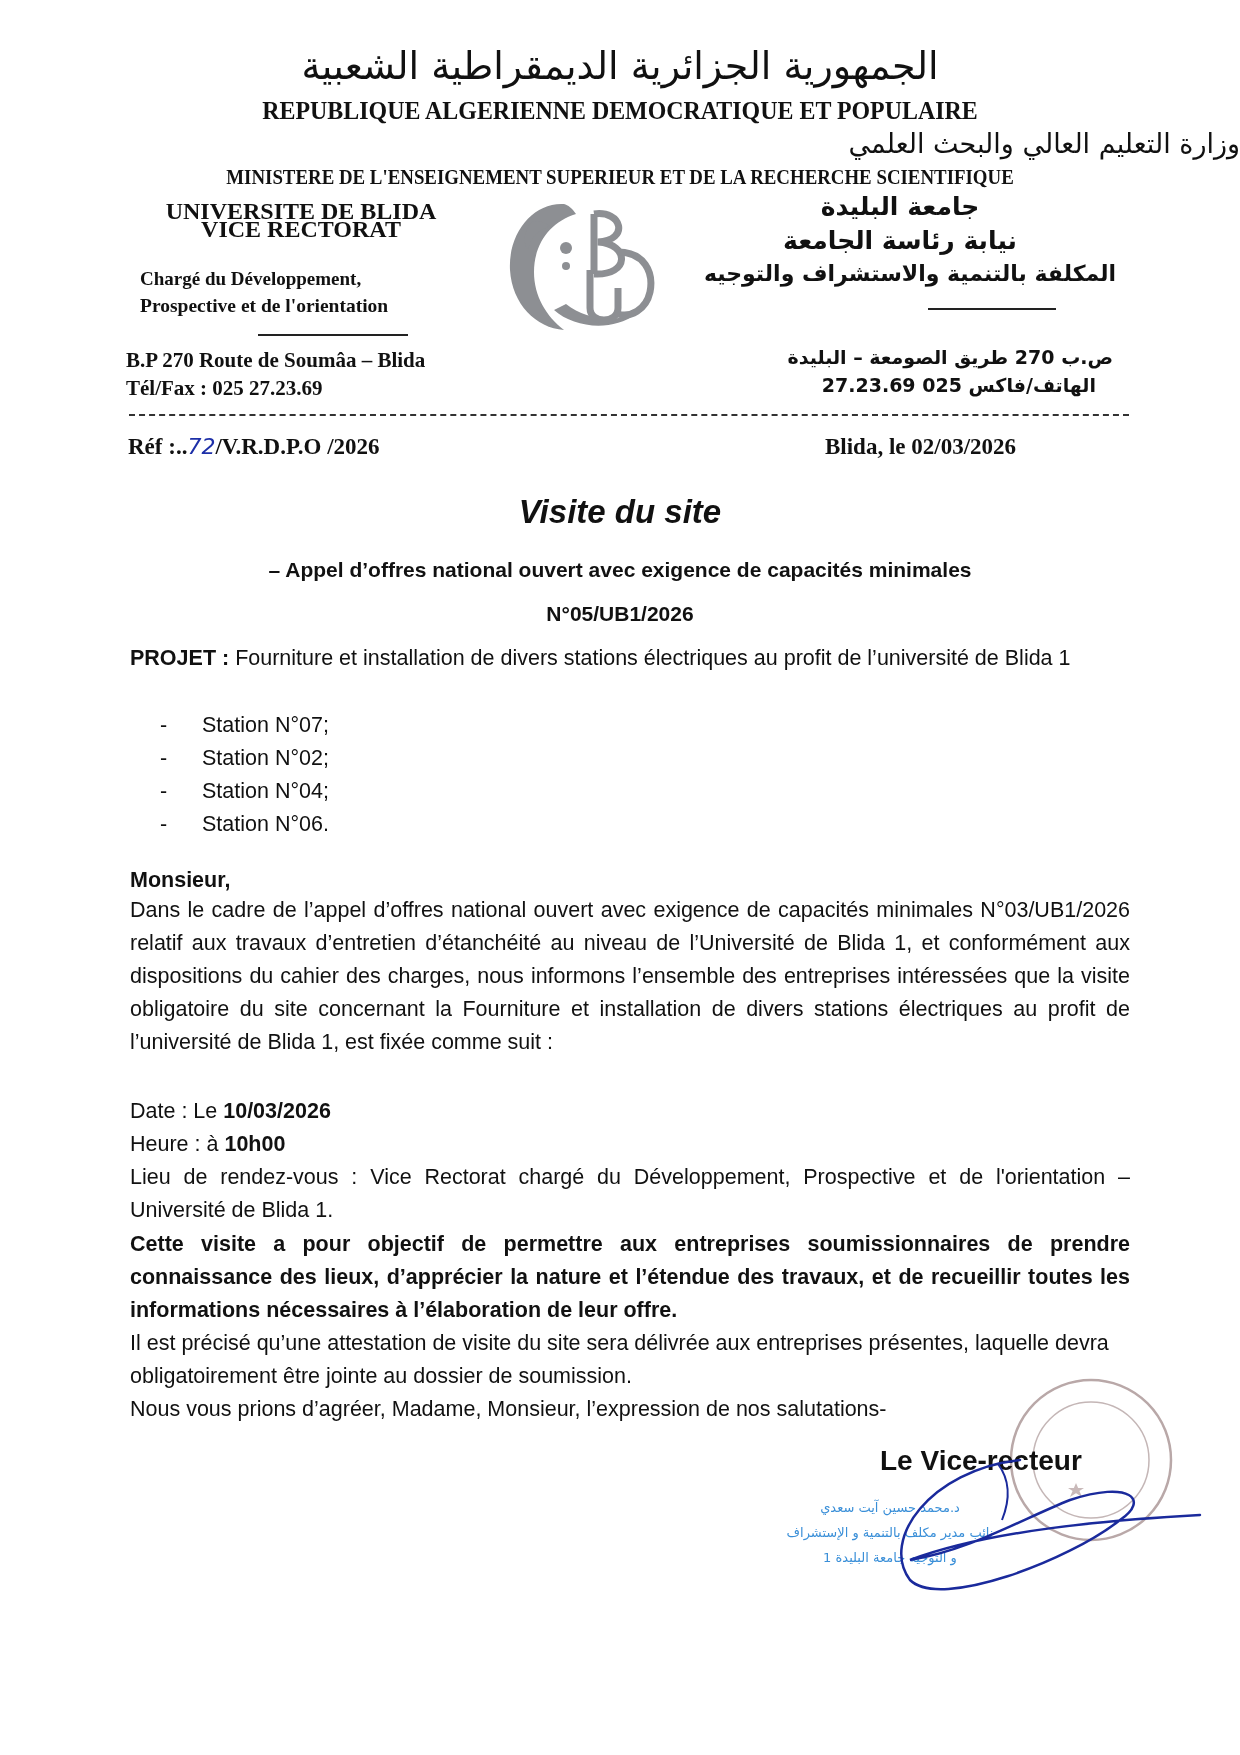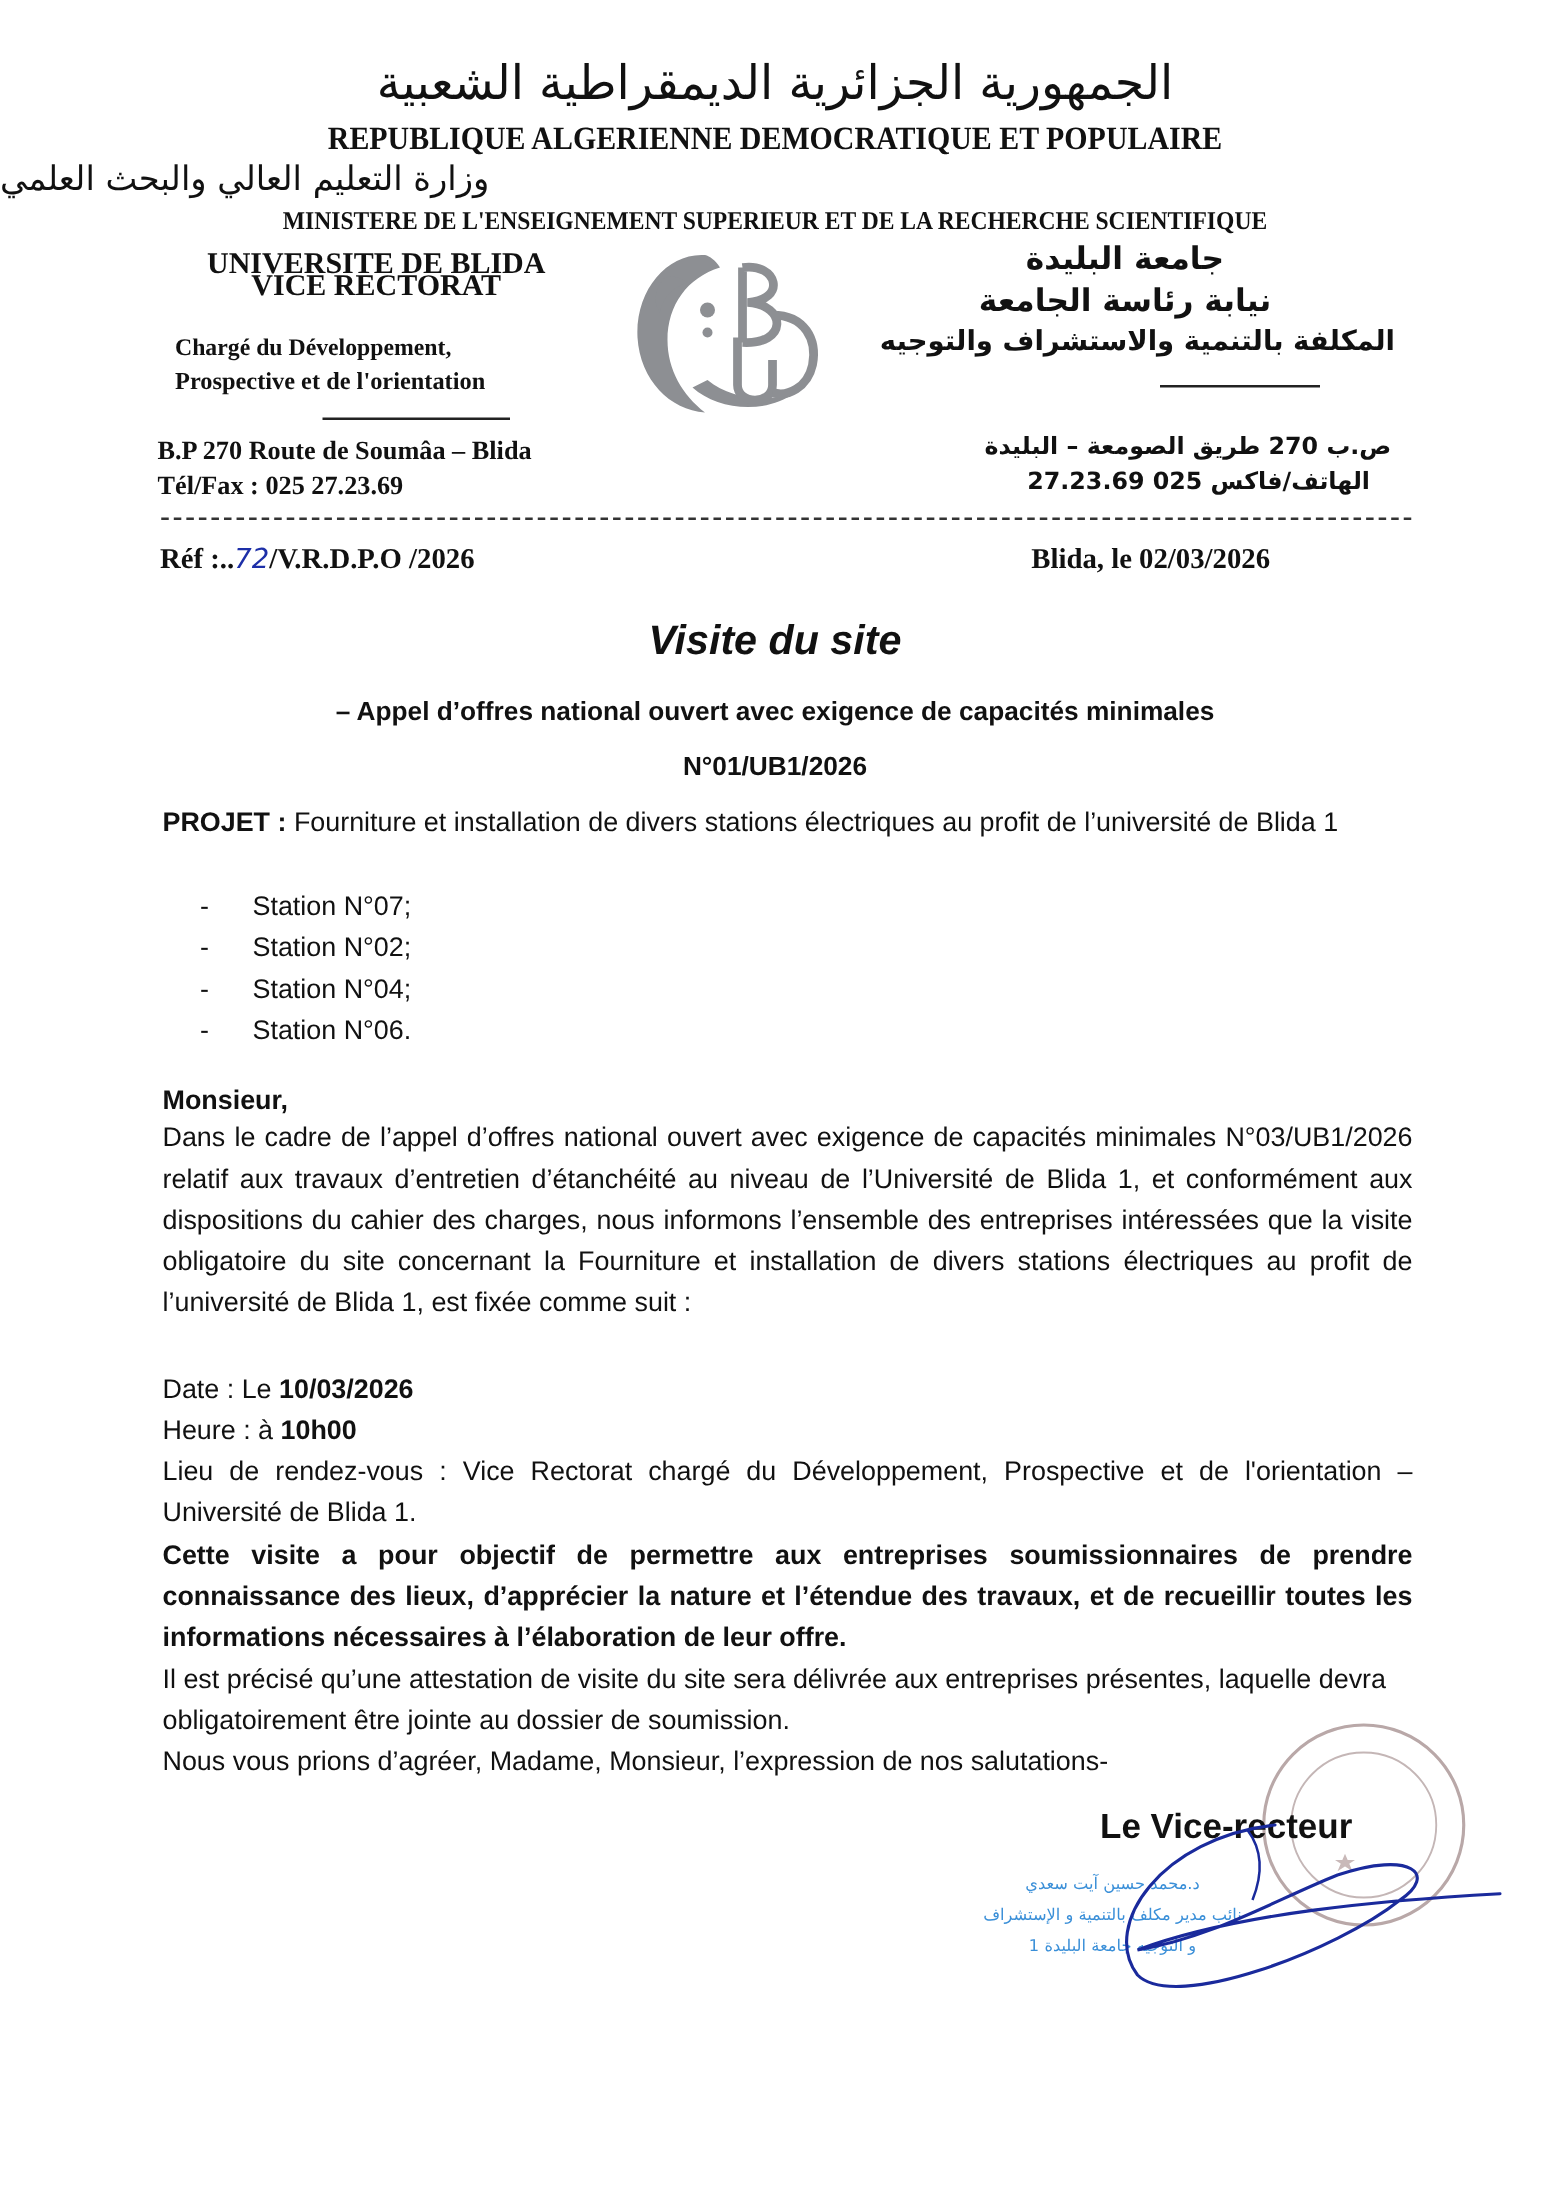--- a/index.html
+++ b/index.html
@@ -5,21 +5,21 @@
     html, body { margin: 0; padding: 0; background: #ffffff; }
     body { width: 1240px; height: 1755px; position: relative; overflow: hidden; color: #111; }
     .serif { font-family: "Liberation Serif", "DejaVu Serif", serif; }
     .sans { font-family: "Liberation Sans", "DejaVu Sans", sans-serif; }
     .abs { position: absolute; }
     .center { text-align: center; }
 
     
     #ar-republic { top: 44px; left: 0; width: 1240px; font-size: 38px; text-align: center; direction: rtl; font-family: "DejaVu Sans", sans-serif; letter-spacing: 1px; }
     #fr-republic { top: 96px; left: 0; width: 1240px; font-size: 26px; font-weight: bold; text-align: center; transform: scaleX(0.92); }
-    #ar-ministry { top: 128px; left: 0; width: 1240px; font-size: 27px; text-align: left; direction: rtl; font-family: "DejaVu Sans", sans-serif; }
+    #ar-ministry { top: 128px; left: 0; width: 1240px; font-size: 27px; text-align: right; direction: rtl; font-family: "DejaVu Sans", sans-serif; }
     #fr-ministry { top: 166px; left: 0; width: 1240px; font-size: 20.5px; font-weight: bold; text-align: center; transform: scaleX(0.92); }
 
     .left-block { left: 126px; width: 350px; text-align: center; font-weight: bold; }
     #univ { top: 198px; font-size: 24px; }
     #vice { top: 216px; font-size: 24px; }
     #charge1 { top: 268px; left: 140px; width: 330px; text-align: left; font-size: 19px; font-weight: bold; }
     #charge2 { top: 295px; left: 140px; width: 330px; text-align: left; font-size: 19.5px; font-weight: bold; }
     #left-rule { top: 334px; left: 258px; width: 150px; height: 0; border-top: 2px solid #222; }
 
     #logo { top: 192px; left: 494px; width: 170px; height: 140px; }
@@ -112,21 +112,21 @@
 
 <div id="dash-line" class="abs"></div>
 
 <div id="ref" class="abs serif">
   <span>Réf :..</span><span class="num">72</span><span>/V.R.D.P.O /2026</span>
 </div>
 <div id="date-place" class="abs serif">Blida, le 02/03/2026</div>
 
 <div id="title" class="abs sans center">Visite du site</div>
 <div id="subtitle" class="abs sans center">– Appel d’offres national ouvert avec exigence de capacités minimales</div>
-<div id="ao-number" class="abs sans center">N°01/UB1/2026</div>
+<div id="ao-number" class="abs sans center">N°05/UB1/2026</div>
 
 <div id="projet" class="abs sans body-text">
   <span class="lbl">PROJET :</span><span> Fourniture et installation de divers stations électriques au profit de l’université de Blida 1</span>
 </div>
 
 <div id="stations" class="abs sans">
   <div class="item">
       <span class="dash">-</span>
       <span>Station N°07;</span>
     </div>

